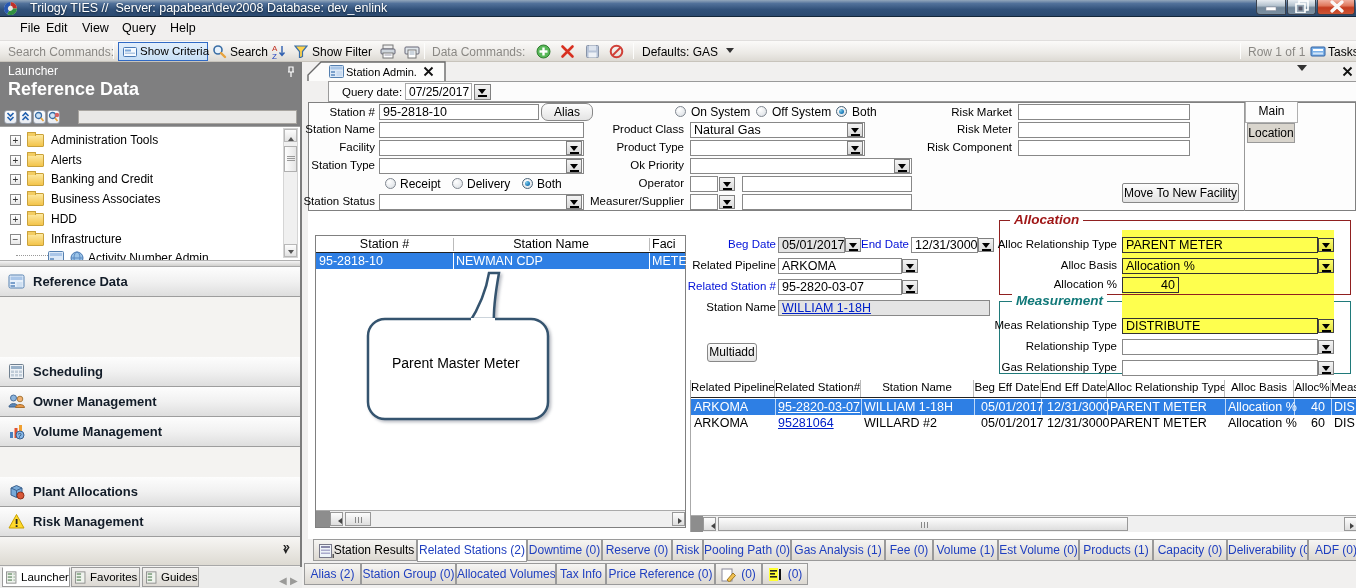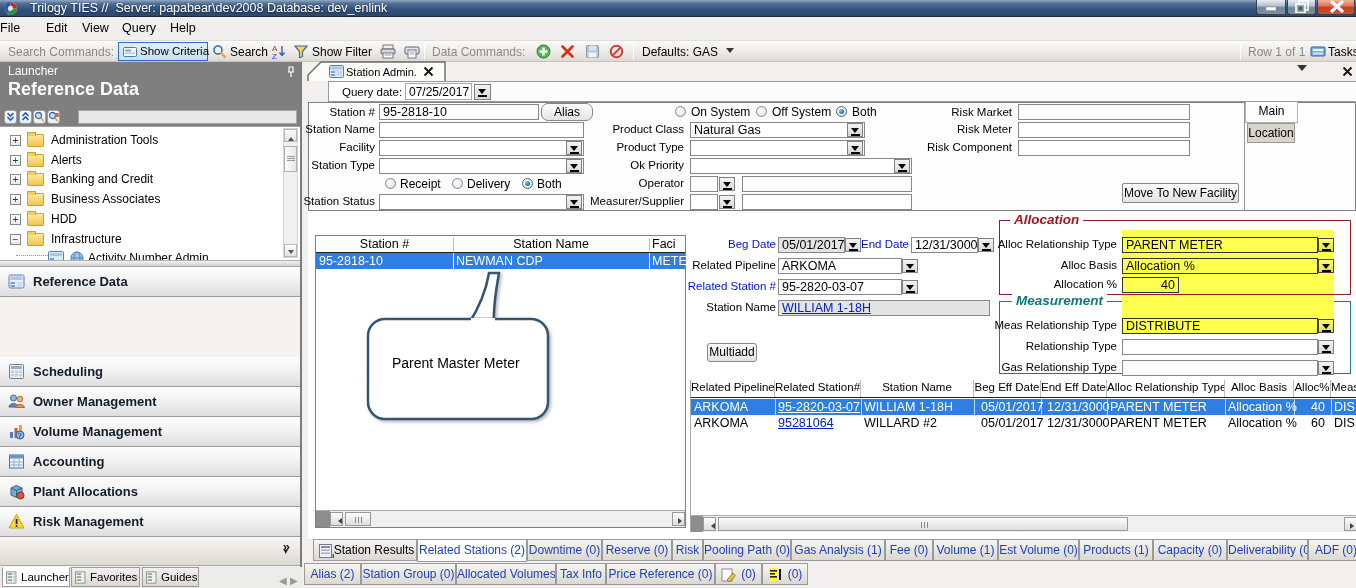--- a/index.html
+++ b/index.html
@@ -114,21 +114,21 @@
         </svg>
       </div>
     <div id="btnclose" class="abs winbtn">
         <svg width="38" height="13" viewBox="0 0 38 13" style="position:absolute;left:0;top:0">
           <path d="M14 2 L24 11 M24 2 L14 11" stroke="#fff" stroke-width="3.2" stroke-linecap="round"></path>
           <path d="M14 2 L24 11 M24 2 L14 11" stroke="#f8f8f8" stroke-width="2" stroke-linecap="round"></path>
         </svg>
       </div>
   </div>
   <div id="menubar" class="abs">
-    <span class="menuitem" style="left:0">File</span>
+    <span class="menuitem" style="left:20px">File</span>
     <span class="menuitem" style="left:46px">Edit</span>
     <span class="menuitem" style="left:82px">View</span>
     <span class="menuitem" style="left:122px">Query</span>
     <span class="menuitem" style="left:170px">Help</span>
   </div>
   <div id="toolbar" class="abs">
     <span class="tbtext tbgray" style="left:8px">Search Commands:</span>
     <span class="tbsep" style="left:113px"></span>
     <div class="abs" style="left:118px;top:1px;width:90px;height:19px;background:linear-gradient(#e3effb,#c7dff6);border:1px solid #316ac5"></div>
     <svg class="abs" style="left:123px;top:5px" width="14" height="12" viewBox="0 0 14 12">
@@ -314,31 +314,20 @@
       </div>
     <div class="lpitem" style="top:355px">
         <svg class="lpicon" viewBox="0 0 17 17">
           <rect x="2" y="9" width="3" height="6" fill="#4a80c0"></rect>
           <rect x="6.5" y="5" width="3" height="10" fill="#e05030"></rect>
           <rect x="11" y="2" width="3" height="13" fill="#f0a030"></rect>
           <circle cx="12" cy="12" r="4" fill="#88b8e8" stroke="#3a6090"></circle>
           <text x="9.8" y="14.8" font-size="7" fill="#103050" font-family="Liberation Sans">?</text>
         </svg>
         <span>Volume Management</span>
-      </div>
-    <div class="lpitem" style="top:385px">
-        <svg class="lpicon" viewBox="0 0 17 17">
-          <rect x="1.5" y="2" width="14" height="13" fill="#f0f5fa" stroke="#4a70a0"></rect>
-          <rect x="1.5" y="2" width="14" height="3.5" fill="#6a96c8"></rect>
-          <line x1="1.5" y1="9" x2="15.5" y2="9" stroke="#90b0d0"></line>
-          <line x1="1.5" y1="12" x2="15.5" y2="12" stroke="#90b0d0"></line>
-          <line x1="6" y1="5.5" x2="6" y2="15" stroke="#90b0d0"></line>
-          <line x1="11" y1="5.5" x2="11" y2="15" stroke="#90b0d0"></line>
-        </svg>
-        <span>Accounting</span>
       </div>
     <div class="lpitem" style="top:415px">
         <svg class="lpicon" viewBox="0 0 17 17">
           <path d="M3 5 L8.5 2.5 L14 5 L14 12 L8.5 14.5 L3 12 Z" fill="#78aad8" stroke="#3a608e"></path>
           <path d="M3 5 L8.5 7.5 L14 5" fill="none" stroke="#3a608e"></path>
           <line x1="8.5" y1="7.5" x2="8.5" y2="14.5" stroke="#3a608e"></line>
           <circle cx="12.5" cy="12.5" r="3.5" fill="#d85838" stroke="#90301a"></circle>
         </svg>
         <span>Plant Allocations</span>
       </div>

